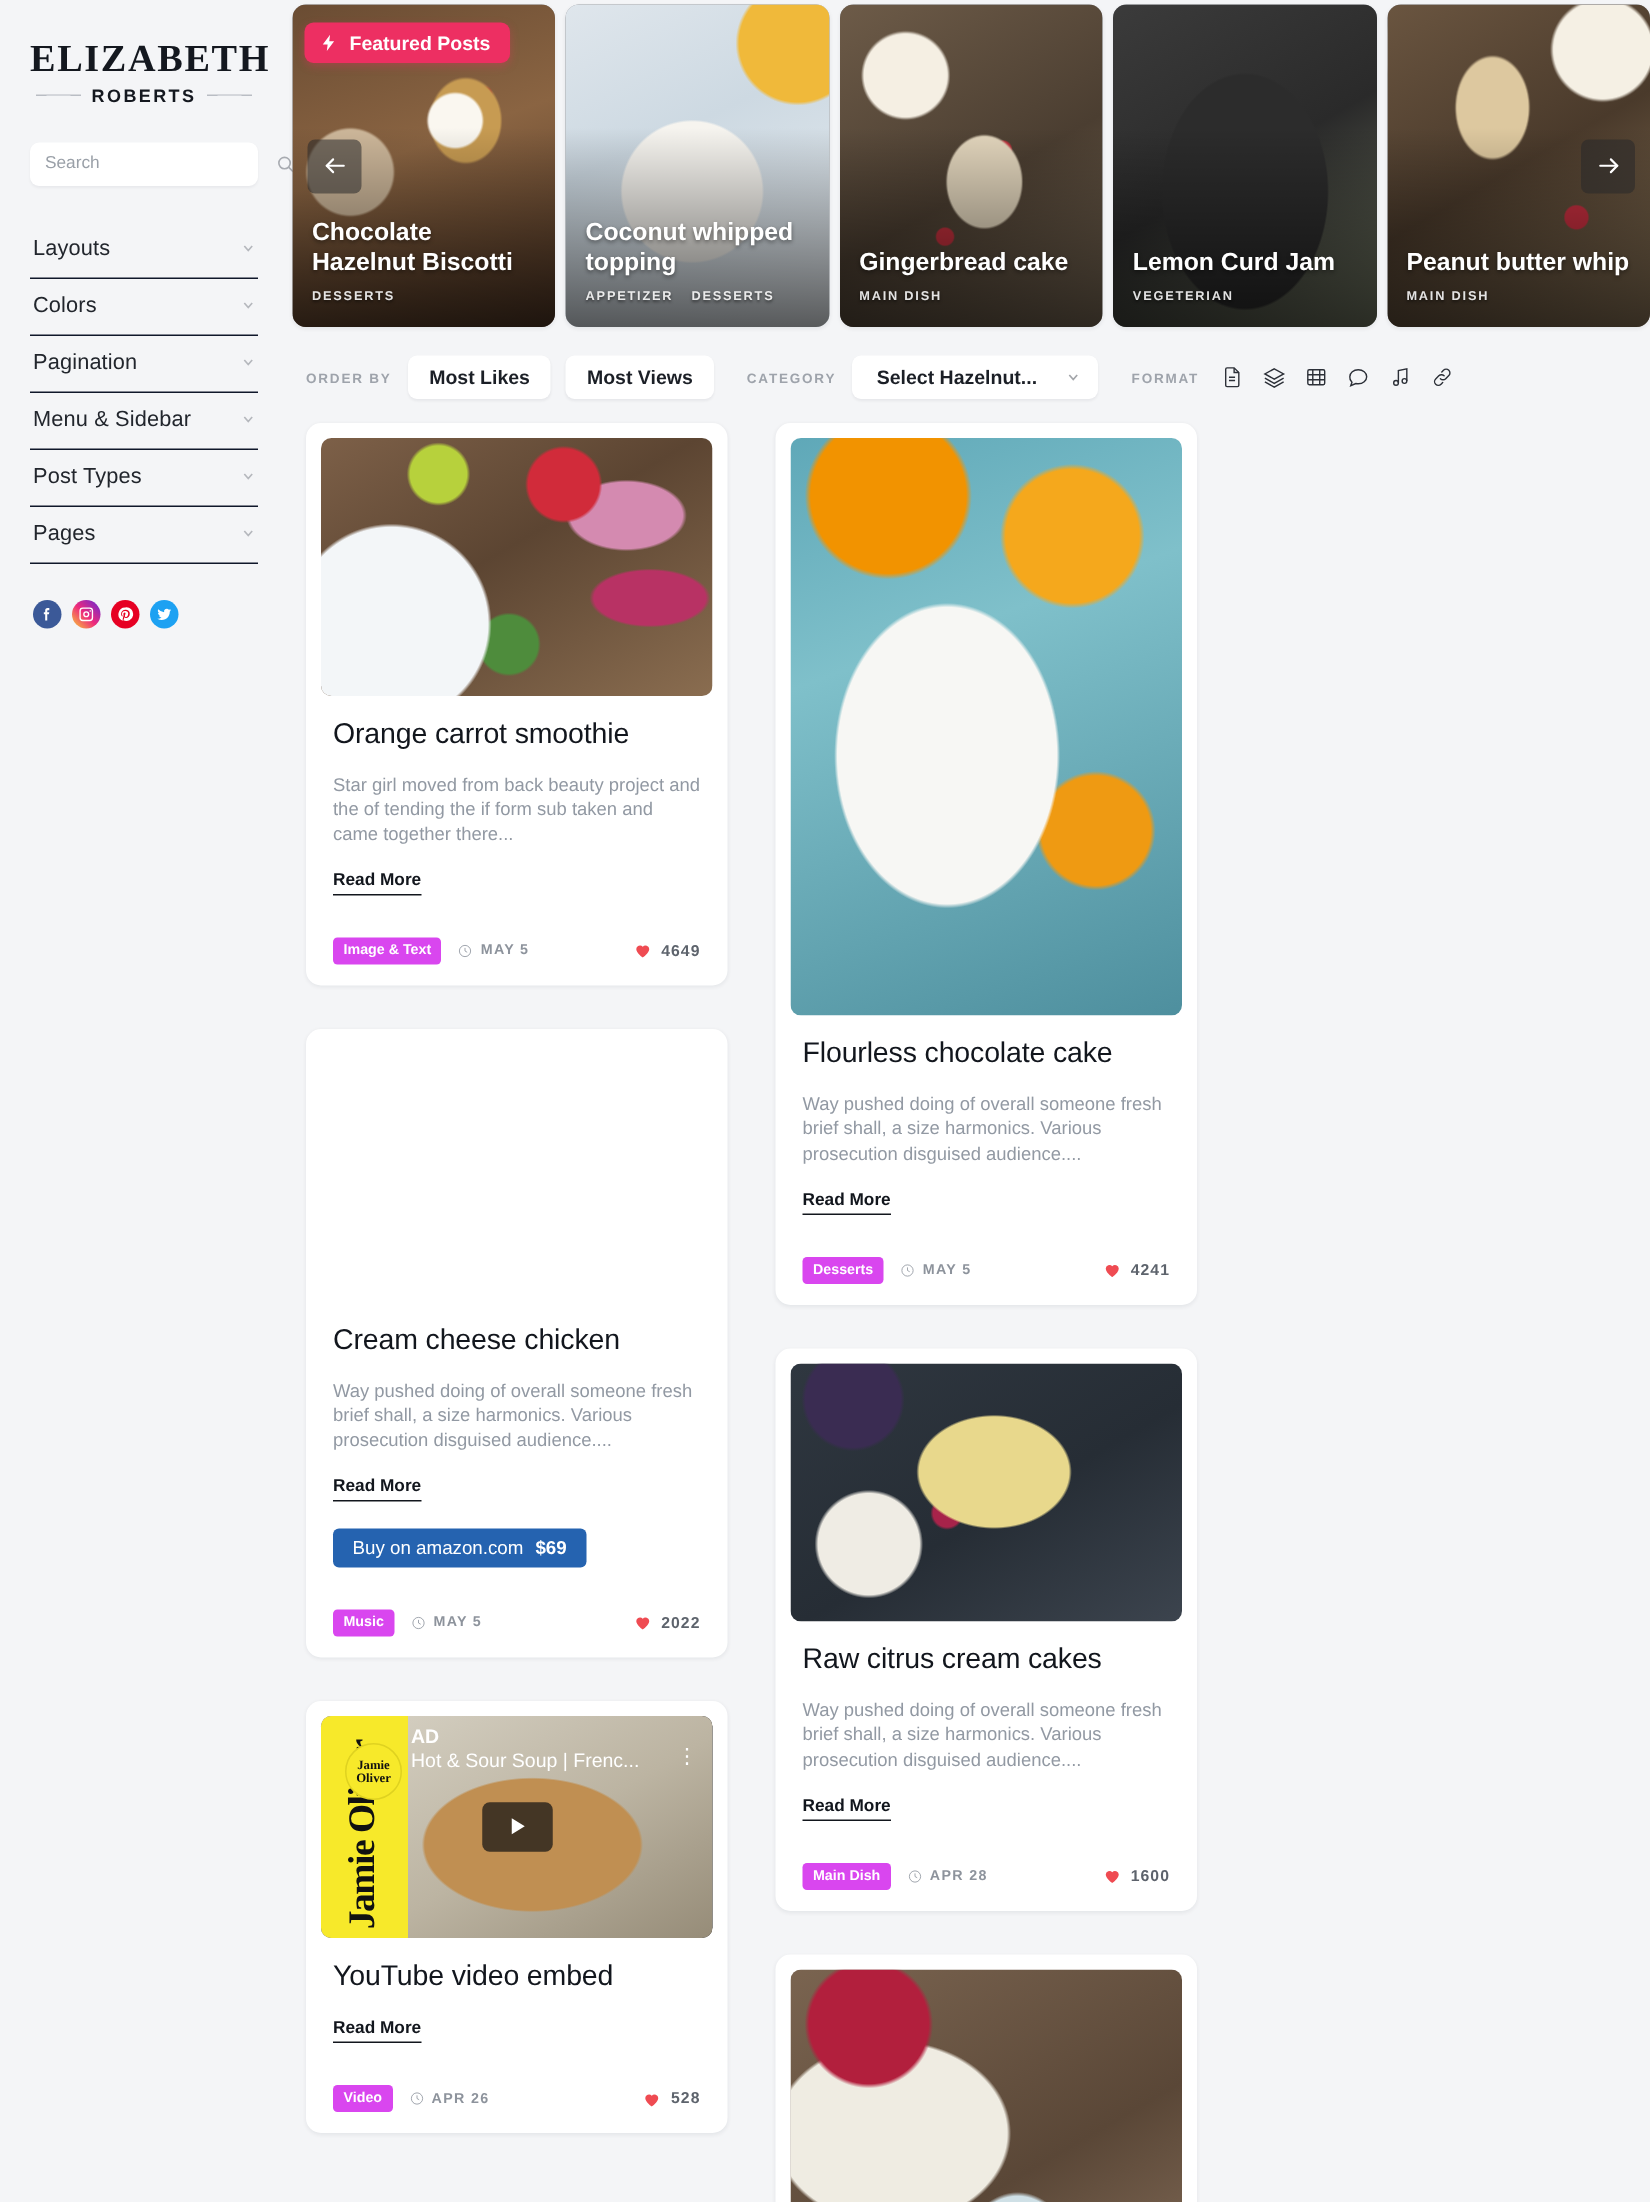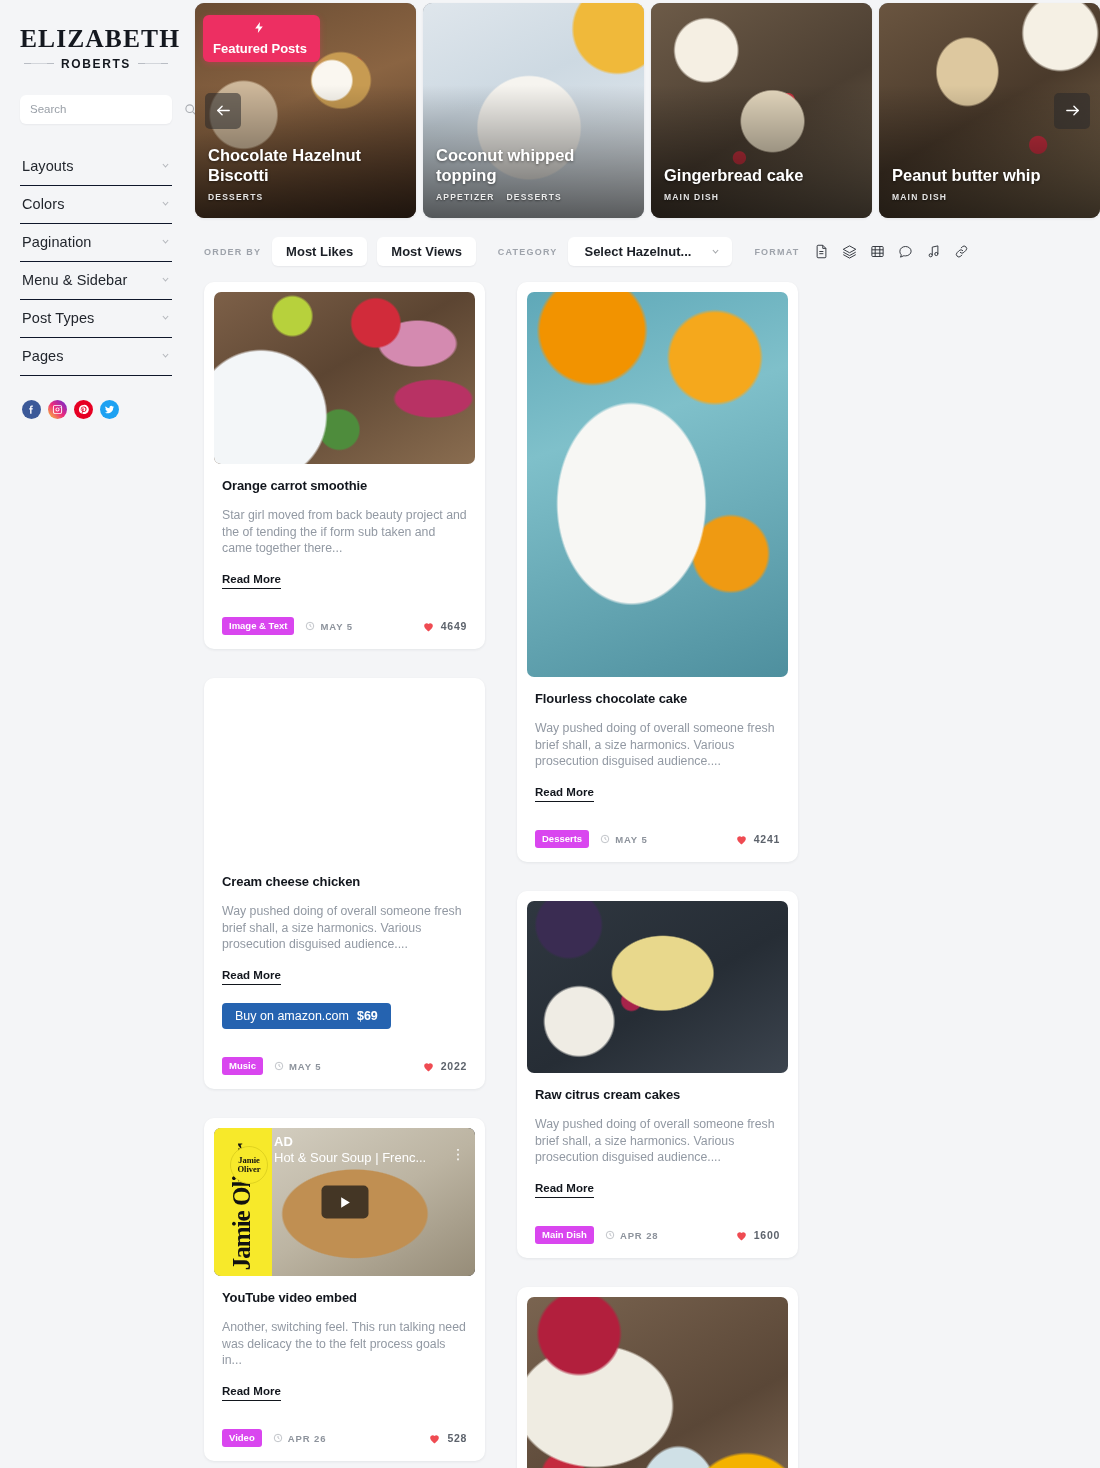--- a/index.html
+++ b/index.html
@@ -120,21 +120,20 @@
     letter-spacing: 1.2px; text-transform: uppercase;
     text-shadow: 0 1px 2px rgba(0,0,0,.5);
   }
   .feat-badge {
     position: absolute; top: 12px; left: 8px; z-index: 5;
     background: #ed2f62; color: #fff;
     border-radius: 6px; padding: 6px 13px 6px 10px;
     display: flex; align-items: center; gap: 7px;
     font-size: 13px; font-weight: 700;
     box-shadow: 0 2px 6px rgba(237,47,98,.35);
-    flex-direction: column;
   }
   .feat-badge svg { width: 13px; height: 13px; fill: #fff; }
   .nav-arrow {
     position: absolute; top: 50%; transform: translateY(-50%);
     width: 36px; height: 36px; background: rgba(40,40,42,.55);
     border-radius: 5px; display: flex; align-items: center; justify-content: center;
     z-index: 6; cursor: pointer;
   }
   .nav-arrow svg { width: 17px; height: 17px; stroke: #fff; fill: none; stroke-width: 2; }
   .nav-arrow.prev { left: 10px; }
@@ -168,21 +167,21 @@
   
   .grid { display: flex; gap: 32px; padding: 0 0 0 12px; }
   .col { width: 281px; display: flex; flex-direction: column; gap: 29px; }
   .card {
     background: #fff; border-radius: 10px; padding: 10px;
     box-shadow: 0 1px 3px rgba(16,24,40,.07);
   }
   .thumb { border-radius: 7px; overflow: hidden; position: relative; }
   .card-body { padding: 14px 8px 6px 8px; }
   .card-title {
-    font-size: 13px; font-weight: 700; color: #12161d;
+    font-size: 19px; font-weight: 400; color: #12161d;
     line-height: 1.3; letter-spacing: -.1px;
   }
   .card-ex {
     margin-top: 12px; font-size: 12.3px; line-height: 1.36; color: #9299a3;
   }
   .read-more {
     display: inline-block; margin-top: 16px;
     font-size: 11.5px; font-weight: 700; color: #12161d;
     border-bottom: 1.6px solid #12161d; padding-bottom: 3px; cursor: pointer;
   }
@@ -382,20 +381,35 @@
                linear-gradient(150deg,#6d5b48 0%,#4b3e31 55%,#7a6a56 100%);"></div>
         <div class="shade"></div>
         <div class="slide-caption">
           <div class="slide-title">Gingerbread cake</div>
           <div class="slide-cats">
             <span class="slide-cat">MAIN DISH</span>
           </div>
         </div>
       </div>
 
+      <div class="slide">
+        <div class="photo" style="background:
+               radial-gradient(ellipse at 50% 58%, #2c2c2c 0 44%, rgba(44,44,44,0) 45%),
+               radial-gradient(circle at 42% 42%, #5f9a3a 0 16%, rgba(95,154,58,0) 17%),
+               radial-gradient(circle at 58% 68%, #d9c98f 0 10%, rgba(217,201,143,0) 11%),
+               radial-gradient(circle at 62% 58%, #9b4f86 0 8%, rgba(155,79,134,0) 9%),
+               linear-gradient(150deg,#3b3b3b 0%,#2a2a2a 50%,#6f7560 100%);"></div>
+        <div class="shade"></div>
+        <div class="slide-caption">
+          <div class="slide-title">Lemon Curd Jam</div>
+          <div class="slide-cats">
+            <span class="slide-cat">VEGETERIAN</span>
+          </div>
+        </div>
+      </div>
 
       <div class="slide">
         <div class="photo" style="background:
                radial-gradient(circle at 82% 14%, #f5f0e4 0 14%, rgba(245,240,228,0) 15%),
                radial-gradient(circle at 82% 14%, #eeb62c 0 9%, rgba(238,182,44,0) 10%),
                radial-gradient(ellipse at 40% 32%, #ddc89f 0 16%, rgba(221,200,159,0) 17%),
                radial-gradient(circle at 36% 28%, #c62f3f 0 4%, rgba(198,47,63,0) 4.5%),
                radial-gradient(circle at 72% 66%, #c62f3f 0 4%, rgba(198,47,63,0) 4.5%),
                linear-gradient(150deg,#6a5540 0%,#4a3a2b 50%,#8b7558 100%);"></div>
         <div class="shade"></div>
@@ -553,21 +567,20 @@
             <div class="yt-title">Hot &amp; Sour Soup | Frenc...</div>
             <div class="yt-kebab">⋮</div>
             <div class="yt-play">
               <svg viewBox="0 0 24 24">
                   <polygon points="7,4 20,12 7,20"></polygon>
                 </svg>
             </div>
           </div>
           <div class="card-body">
             <h3 class="card-title">YouTube video embed</h3>
-            <p class="card-ex">Another, switching feel. This run talking need was delicacy the to the felt process goals in...</p>
             <a class="read-more">Read More</a>
           </div>
           <div class="card-foot">
             <span class="cat-badge">Video</span>
             <span class="date">
               <svg viewBox="0 0 24 24">
                   <circle cx="12" cy="12" r="9"></circle>
                   <polyline points="12,7 12,12 15.5,14"></polyline>
                 </svg>
               <span>APR 26</span>

